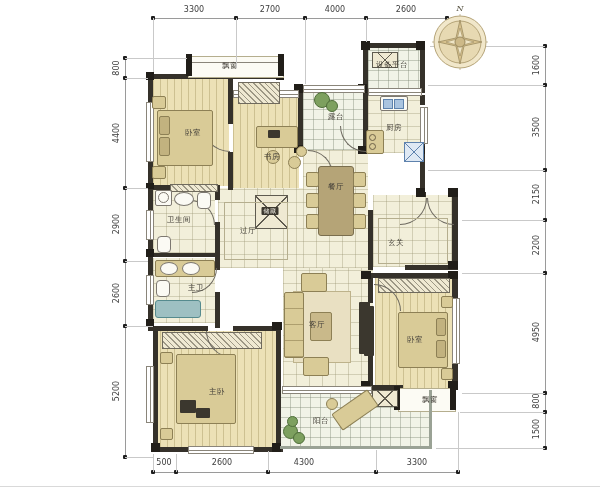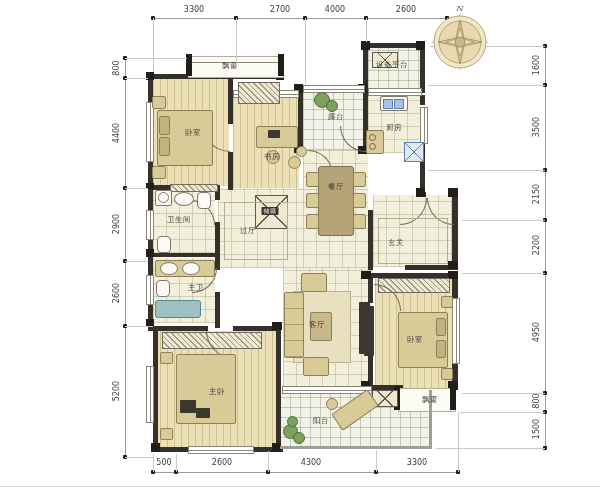--- a/index.html
+++ b/index.html
@@ -263,38 +263,38 @@
   <div class="tick" style="left:234px;top:16px"></div>
   <div class="tick" style="left:303px;top:16px"></div>
   <div class="tick" style="left:364px;top:16px"></div>
   <div class="tick" style="left:445px;top:16px"></div>
   <div class="ext" style="left:153px;top:18px;width:1px;height:54px"></div>
   <div class="ext" style="left:236px;top:18px;width:1px;height:50px"></div>
   <div class="ext" style="left:305px;top:18px;width:1px;height:66px"></div>
   <div class="ext" style="left:366px;top:18px;width:1px;height:24px"></div>
   <div class="ext" style="left:447px;top:18px;width:1px;height:24px"></div>
   <div class="dimtext" style="left:194px;top:10px">3300</div>
-  <div class="dimtext" style="left:280px;top:10px">2700</div>
+  <div class="dimtext" style="left:270px;top:10px">2700</div>
   <div class="dimtext" style="left:335px;top:10px">4000</div>
   <div class="dimtext" style="left:406px;top:10px">2600</div>
 
   <div class="dimline" style="left:153px;top:472px;width:305px;height:1px"></div>
   <div class="tick" style="left:151px;top:470px"></div>
   <div class="tick" style="left:174px;top:470px"></div>
   <div class="tick" style="left:266px;top:470px"></div>
   <div class="tick" style="left:374px;top:470px"></div>
   <div class="tick" style="left:456px;top:470px"></div>
   <div class="ext" style="left:153px;top:454px;width:1px;height:18px"></div>
   <div class="ext" style="left:176px;top:454px;width:1px;height:18px"></div>
   <div class="ext" style="left:268px;top:451px;width:1px;height:21px"></div>
   <div class="ext" style="left:376px;top:450px;width:1px;height:22px"></div>
   <div class="ext" style="left:458px;top:412px;width:1px;height:60px"></div>
   <div class="dimtext" style="left:164px;top:463px">500</div>
   <div class="dimtext" style="left:222px;top:463px">2600</div>
-  <div class="dimtext" style="left:311px;top:463px">4300</div>
+  <div class="dimtext" style="left:304px;top:463px">4300</div>
   <div class="dimtext" style="left:417px;top:463px">3300</div>
 
   <div class="dimline" style="left:125px;top:58px;width:1px;height:399px"></div>
   <div class="tick" style="left:123px;top:56px"></div>
   <div class="tick" style="left:123px;top:76px"></div>
   <div class="tick" style="left:123px;top:186px"></div>
   <div class="tick" style="left:123px;top:259px"></div>
   <div class="tick" style="left:123px;top:324px"></div>
   <div class="tick" style="left:123px;top:455px"></div>
   <div class="ext" style="left:125px;top:58px;width:62px;height:1px"></div>

